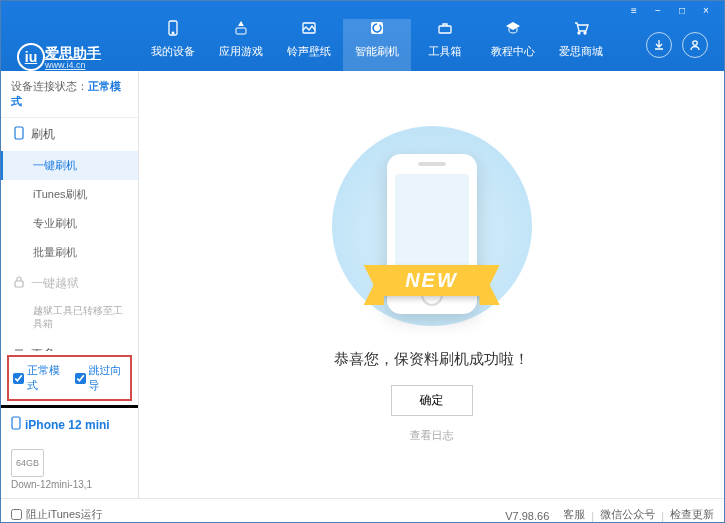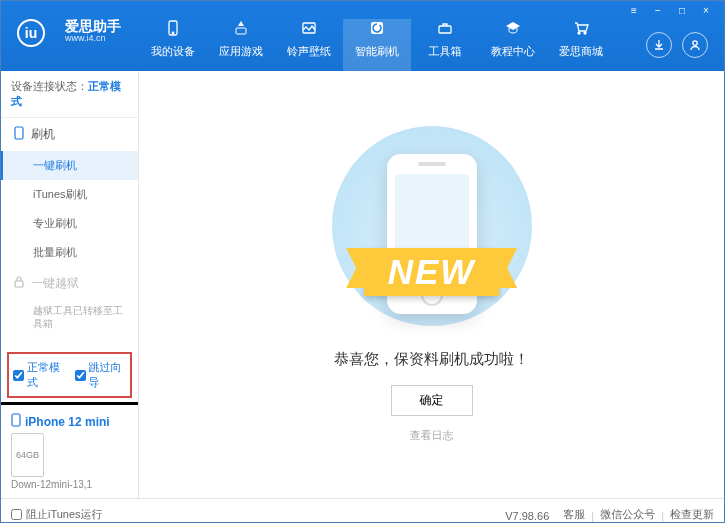--- a/index.html
+++ b/index.html
@@ -4,21 +4,21 @@
 <style>
 * { margin: 0; padding: 0; box-sizing: border-box; }
 body { font-family: "Microsoft YaHei", Arial, sans-serif; font-size: 12px; color: #333; background: #fff; }
 .app { width: 725px; height: 523px; border: 1px solid #4a7fb8; display: flex; flex-direction: column; overflow: hidden; }
 
 
 .header { background: linear-gradient(180deg, #1b7be0, #1673d4); color: #fff; }
 .header-top { display: flex; justify-content: flex-end; height: 18px; align-items: center; padding-right: 8px; gap: 4px; font-size: 10px; }
 .header-top .ctl { width: 20px; height: 14px; display: flex; align-items: center; justify-content: center; cursor: pointer; }
 .header-main { display: flex; align-items: stretch; height: 52px; }
-.logo-area { display: flex; align-items: flex-start; padding: 0 16px; gap: 20px; width: 138px; }
+.logo-area { display: flex; align-items: flex-end; padding: 0 16px; gap: 0; width: 138px; text-decoration: underline; }
 .logo-badge { width: 28px; height: 28px; border: 2px solid #fff; border-radius: 50%; display: flex; align-items: center; justify-content: center; font-weight: bold; font-size: 14px; }
 .logo-text { display: flex; flex-direction: column; line-height: 1.1; }
 .logo-text .ln1 { font-size: 14px; font-weight: bold; }
 .logo-text .ln2 { font-size: 9px; opacity: .85; }
 .nav { display: flex; flex: 1; }
 .nav-item { width: 68px; display: flex; flex-direction: column; align-items: center; gap: 7px; cursor: pointer; font-size: 11px; }
 .nav-item.active { background: rgba(255,255,255,.18); }
 .nav-icon { width: 18px; height: 18px; display: flex; align-items: center; justify-content: center; }
 .header-right { display: flex; align-items: center; gap: 10px; padding: 0 16px; }
 .circle-btn { width: 26px; height: 26px; border: 1.5px solid rgba(255,255,255,.7); border-radius: 50%; display: flex; align-items: center; justify-content: center; cursor: pointer; }
@@ -31,31 +31,31 @@
 .side-list { flex: 1; overflow: auto; }
 .side-group { padding: 8px 12px; display: flex; align-items: center; gap: 6px; color: #555; font-size: 12px; cursor: pointer; }
 .side-group.locked { color: #bbb; }
 .side-sub { padding: 7px 10px 7px 32px; font-size: 11px; color: #666; cursor: pointer; }
 .side-sub.active { background: #e8f2fd; color: #1b7be0; border-left: 2px solid #1b7be0; padding-left: 30px; }
 .side-note { padding: 4px 10px 8px 32px; font-size: 10px; color: #aaa; line-height: 1.3; }
 .check-row { border: 2px solid #d24a4a; margin: 4px 6px; padding: 6px 4px; display: flex; gap: 10px; font-size: 11px; }
 .check-row label { display: flex; align-items: center; gap: 3px; color: #1b7be0; cursor: pointer; }
 .device-box { padding: 8px 10px; border-top: 3px solid #000000; }
 .device-name { color: #1b7be0; font-size: 12px; font-weight: bold; display: flex; align-items: center; gap: 4px; }
-.device-tag { display: inline-block; border: 1px solid #ccc; border-radius: 2px; padding: 16px 4px; font-size: 9px; color: #888; margin-top: 3px; }
+.device-tag { display: inline-block; border: 1px solid #ccc; border-radius: 2px; padding: 8px 4px; font-size: 9px; color: #888; margin-top: 16px; }
 .device-sub { font-size: 10px; color: #888; margin-top: 2px; }
 
 .main { flex: 1; display: flex; flex-direction: column; align-items: center; justify-content: center; background: #fff; position: relative; }
 .illus { position: relative; width: 200px; height: 200px; }
 .illus-circle { position: absolute; inset: 0; border-radius: 50%; background: radial-gradient(circle at 50% 55%, #d7effb 0%, #c5e6f8 60%, #b5ddf4 100%); }
 .illus-phone { position: absolute; left: 50%; top: 14%; transform: translateX(-50%); width: 90px; height: 160px; background: #fff; border-radius: 14px; box-shadow: 0 6px 18px rgba(0,0,0,.15); }
 .illus-phone::before { content:""; position:absolute; top:8px; left:50%; transform:translateX(-50%); width:28px; height:4px; background:#ddd; border-radius:2px; }
 .illus-phone::after { content:""; position:absolute; bottom:8px; left:50%; transform:translateX(-50%); width:18px; height:18px; border:2px solid #ddd; border-radius:50%; }
 .illus-phone .screen { position:absolute; top:20px; left:8px; right:8px; bottom:32px; background:#eaf4fb; border-radius:4px; }
-.ribbon { position: absolute; bottom: 30px; left: 50%; transform: translateX(-50%); background: #ffc93c; color: #fff; font-weight: 900; font-size: 35px; letter-spacing: 2px; padding: 4px 24px; font-style: italic; box-shadow: 0 3px 6px rgba(0,0,0,.2); }
+.ribbon { position: absolute; bottom: 30px; left: 50%; transform: translateX(-50%); background: #ffc93c; color: #fff; font-weight: 900; font-size: 20px; letter-spacing: 2px; padding: 4px 24px; font-style: italic; box-shadow: 0 3px 6px rgba(0,0,0,.2); }
 .ribbon::before, .ribbon::after { content:""; position:absolute; top:0; width:0; height:0; border:20px solid #ffc93c; }
 .ribbon::before { left:-18px; border-left-color:transparent; border-width:20px 10px 20px 10px; }
 .ribbon::after { right:-18px; border-right-color:transparent; border-width:20px 10px 20px 10px; }
 .success-text { margin-top: 24px; font-size: 15px; color: #333; }
 .ok-btn { margin-top: 16px; padding: 6px 28px; border: 1px solid #ccc; background: #fff; font-size: 12px; cursor: pointer; }
 .log-link { margin-top: 12px; font-size: 11px; color: #aaa; cursor: pointer; }
 
 
 .footer { height: 24px; border-top: 1px solid #e5e5e5; display: flex; align-items: flex-end; font-size: 11px; color: #666; padding: 0 10px; }
 .footer label { display: flex; align-items: center; gap: 4px; cursor: pointer; }

